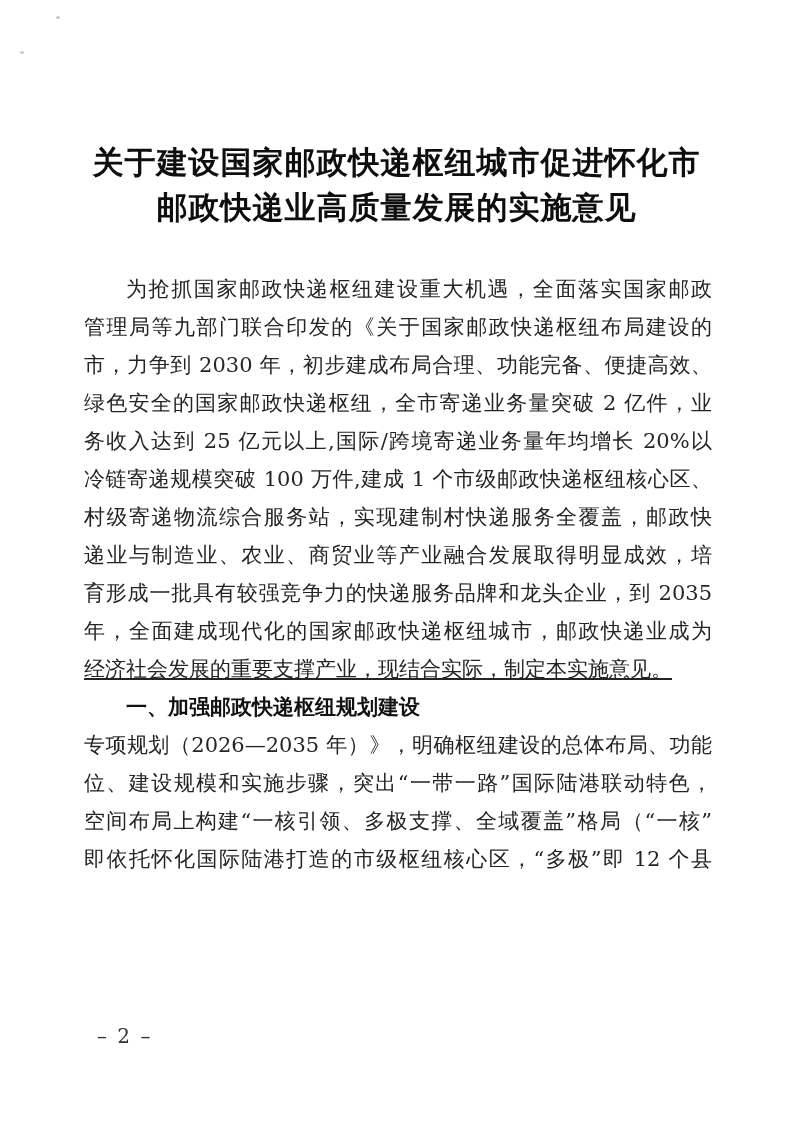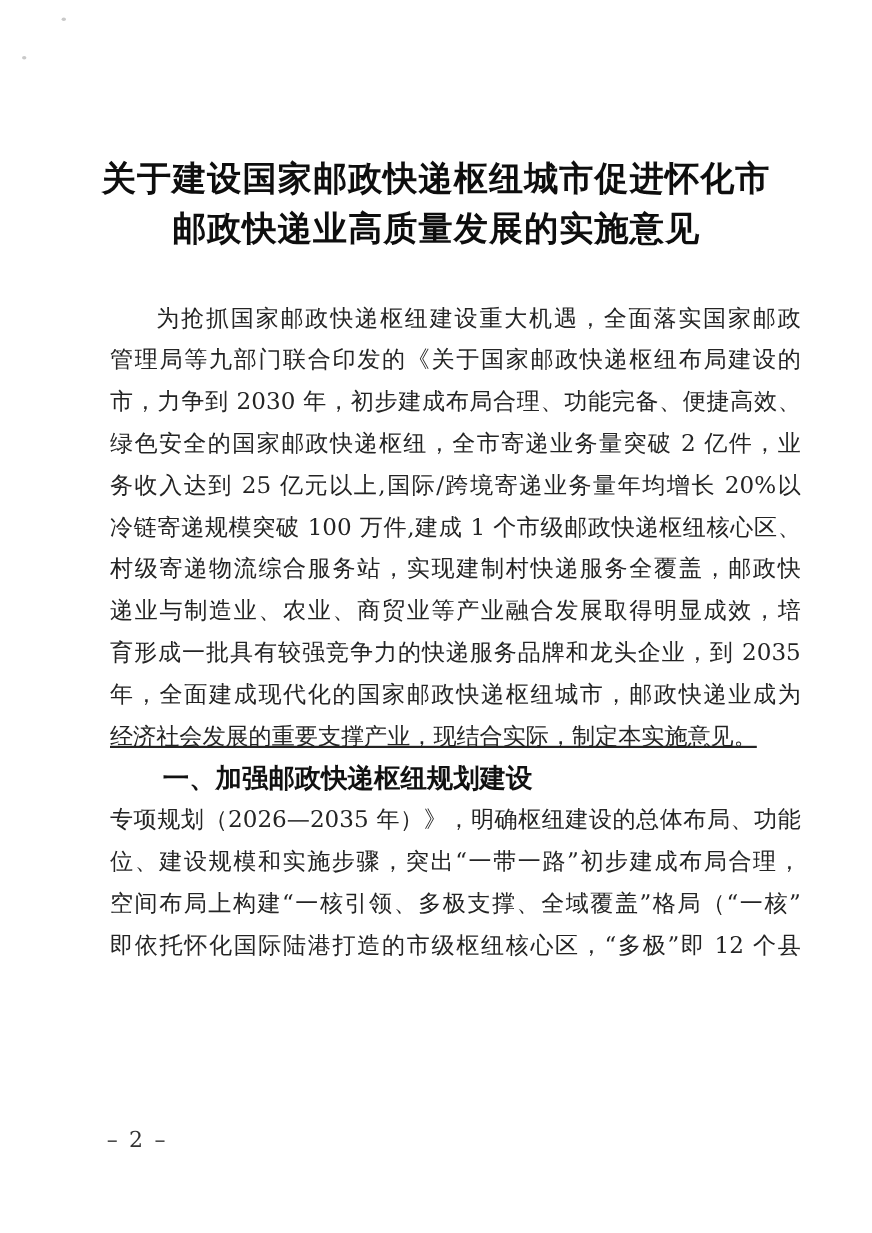--- a/index.html
+++ b/index.html
@@ -39,21 +39,21 @@
     font-size: 31px;
     line-height: 45px;
     color: #0e0e0e;
     letter-spacing: 1px;
   }
   .title .title-line { display: block; }
 
   .body-block {
     position: absolute;
     top: 270px;
-    left: 100px;
+    left: 84px;
     width: 628px;
     font-size: 21px;
     color: #242424;
   }
   .bl {
     height: 38px;
     line-height: 38px;
     text-align: justify;
     text-align-last: justify;
     -moz-text-align-last: justify;
@@ -62,21 +62,21 @@
   }
   .bl.indent { text-indent: 2em; }
   .bl.para-end {
     text-align-last: left;
     text-decoration: underline;
     -moz-text-align-last: left;
   }
   .bl.heading {
     font-family: "DejaVu Sans", "Liberation Sans", sans-serif;
     font-weight: bold;
-    font-size: 24px;
+    font-size: 21px;
     color: #111111;
     text-align-last: left;
     -moz-text-align-last: left;
   }
 
   .page-number {
     position: absolute;
     left: 97px;
     top: 1022px;
     font-size: 20px;
@@ -108,20 +108,20 @@
     <div class="bl">冷链寄递规模突破 100 万件,建成 1 个市级邮政快递枢纽核心区、</div>
     <div class="bl">村级寄递物流综合服务站，实现建制村快递服务全覆盖，邮政快</div>
     <div class="bl">递业与制造业、农业、商贸业等产业融合发展取得明显成效，培</div>
     <div class="bl">育形成一批具有较强竞争力的快递服务品牌和龙头企业，到 2035</div>
     <div class="bl">年，全面建成现代化的国家邮政快递枢纽城市，邮政快递业成为</div>
     <div class="bl para-end">经济社会发展的重要支撑产业，现结合实际，制定本实施意见。</div>
 
     <div class="bl heading indent">一、加强邮政快递枢纽规划建设</div>
 
     <div class="bl">专项规划（2026—2035 年）》，明确枢纽建设的总体布局、功能定</div>
-    <div class="bl">位、建设规模和实施步骤，突出“一带一路”初步建成布局合理，</div>
+    <div class="bl">位、建设规模和实施步骤，突出“一带一路”国际陆港联动特色，</div>
     <div class="bl">空间布局上构建“一核引领、多极支撑、全域覆盖”格局（“一核”</div>
     <div class="bl">即依托怀化国际陆港打造的市级枢纽核心区，“多极”即 12 个县</div>
   </div>
 
   <div class="page-number">– 2 –</div>
 
 </div>
 
 </body></html>

